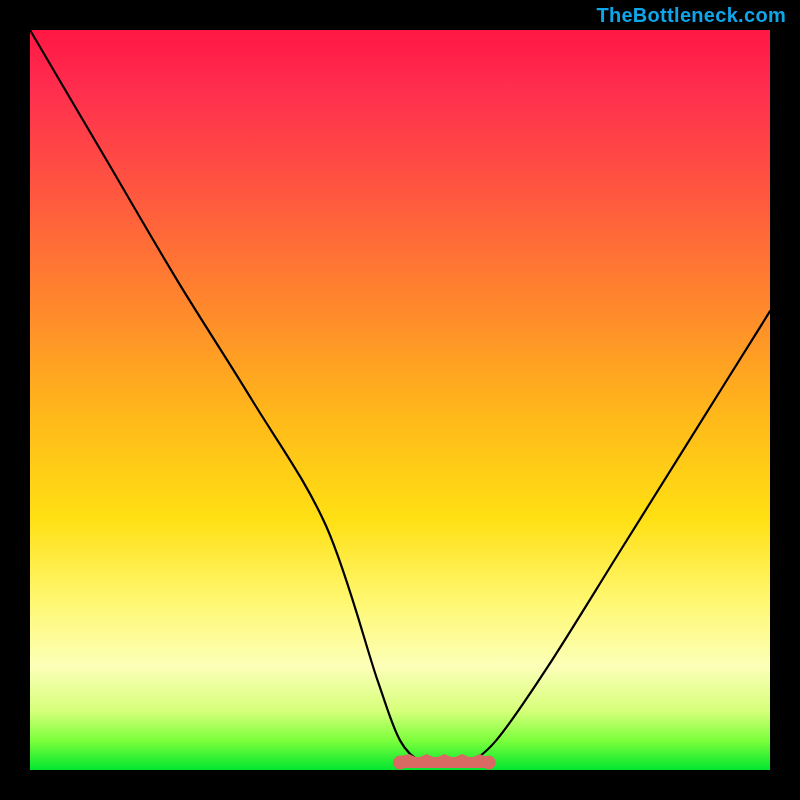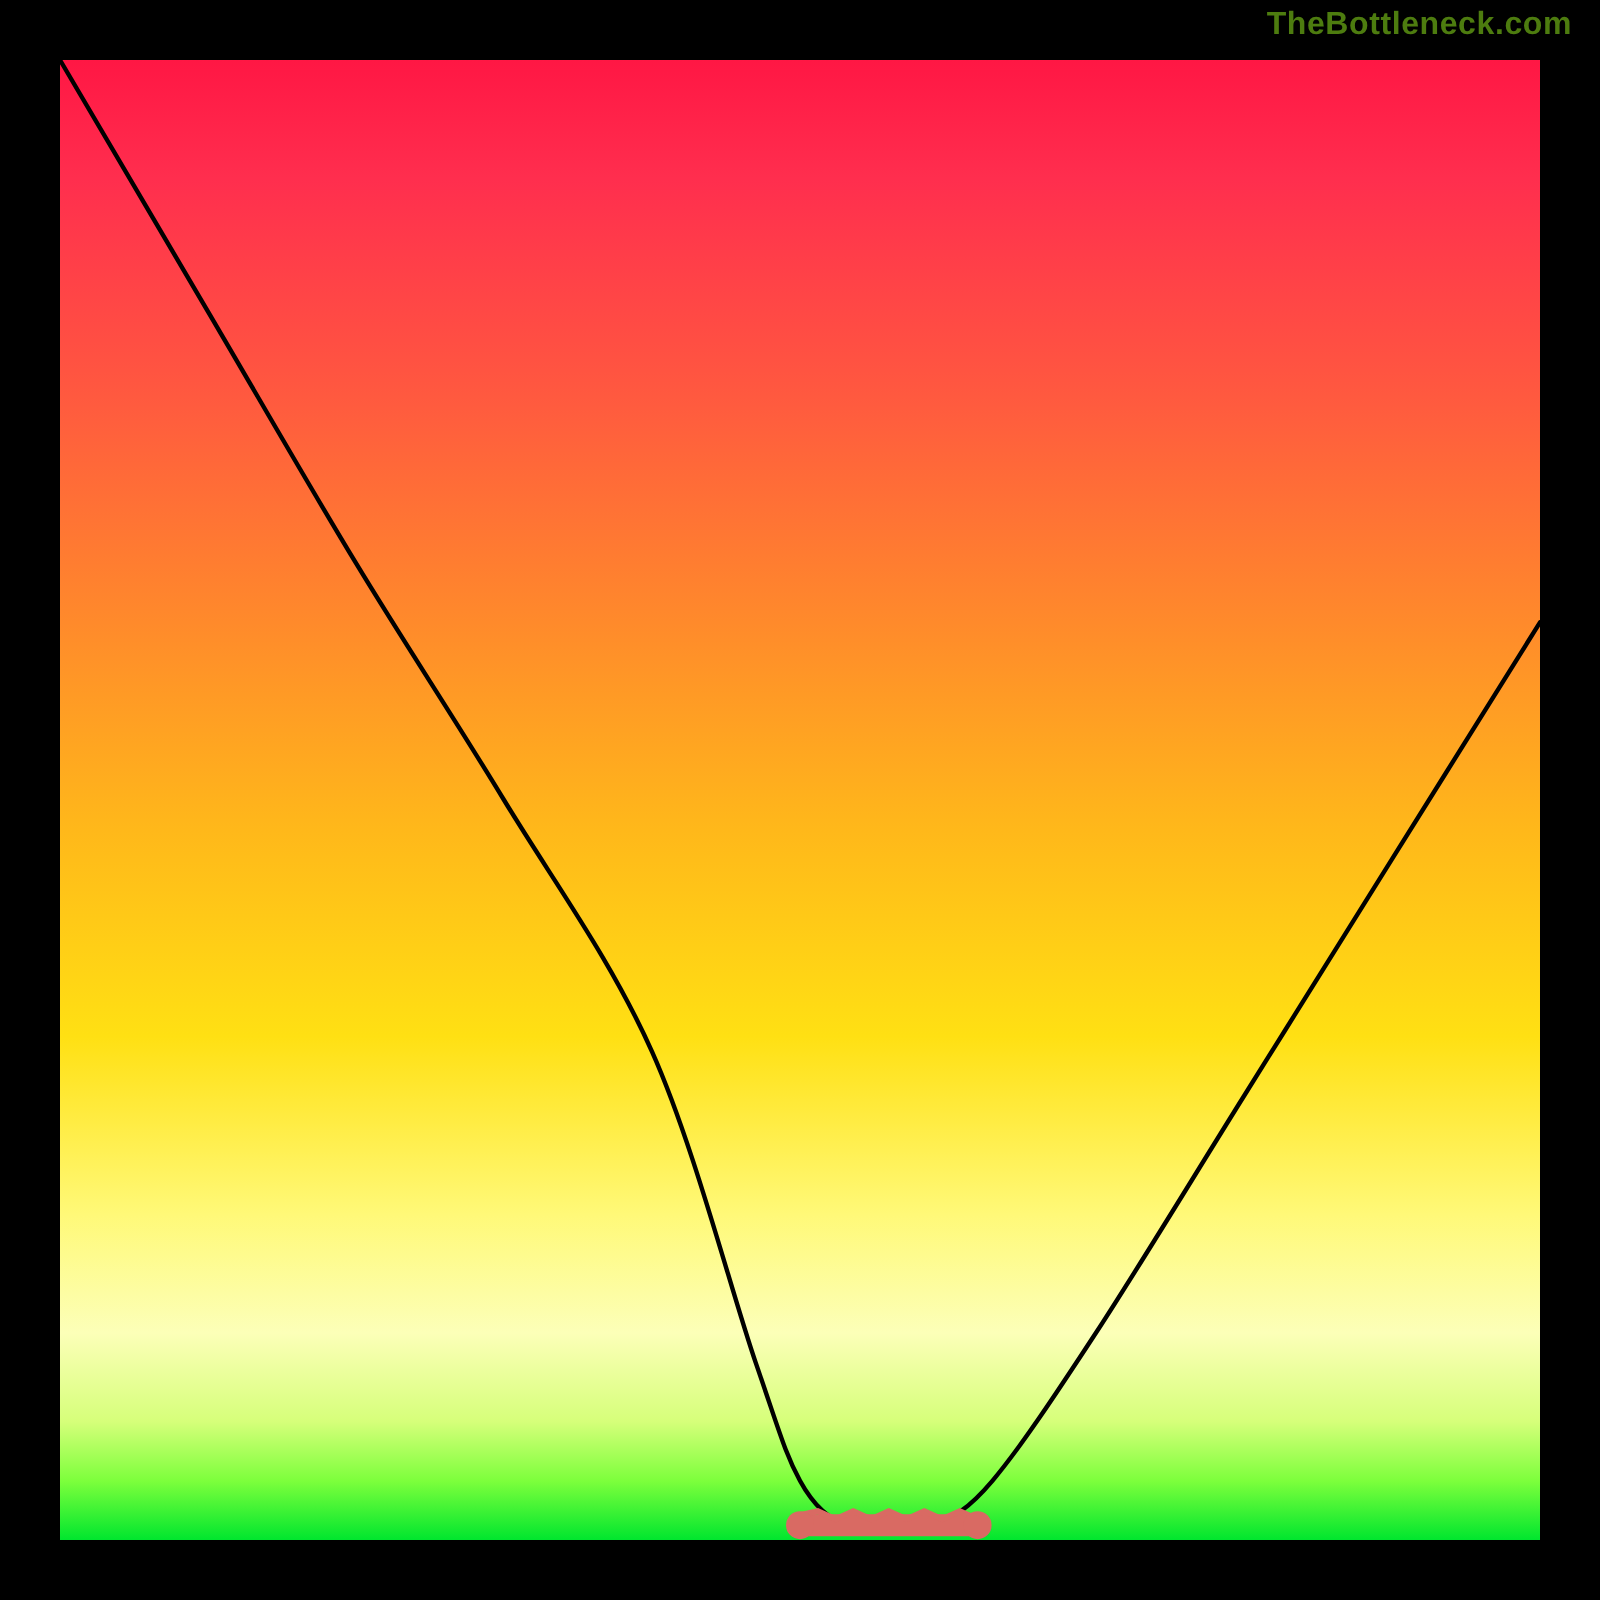--- a/index.html
+++ b/index.html
@@ -14,22 +14,22 @@
   .frame {
     position: relative;
     width: 800px;
     height: 800px;
     background: #000;
   }
   .watermark {
     position: absolute;
     top: 4px;
     right: 14px;
-    color: #4d7c0f;
-    font-size: 16px;
+    color: #0ea5e9;
+    font-size: 20px;
     font-weight: 600;
     letter-spacing: 0.3px;
     z-index: 5;
     user-select: none;
   }
   .plot {
     position: absolute;
     left: 30px;
     top: 30px;
     width: 740px;

